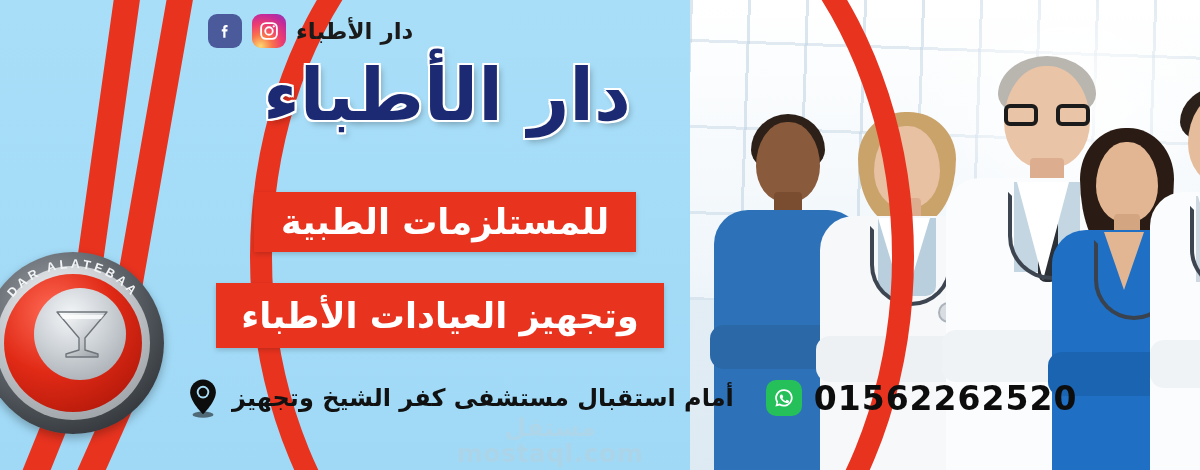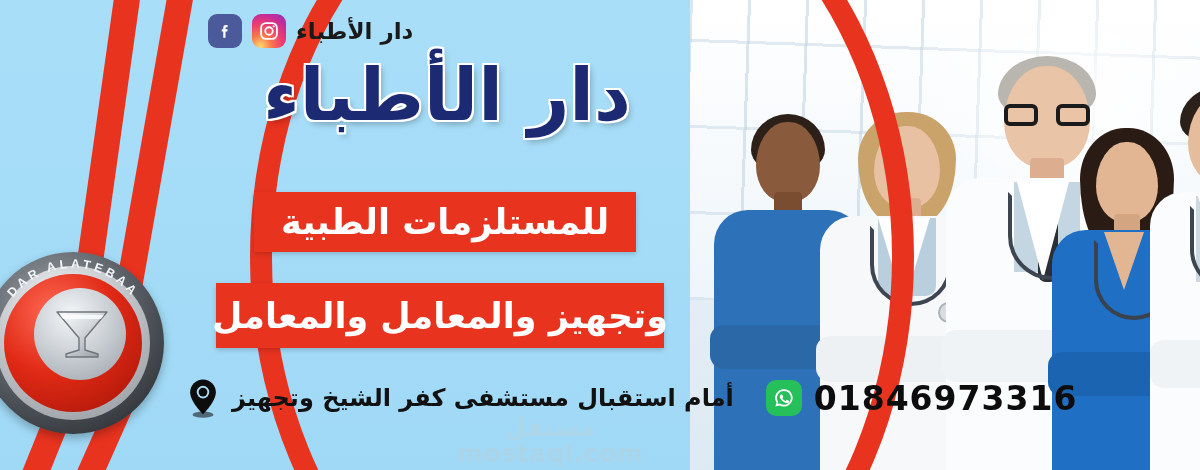--- a/index.html
+++ b/index.html
@@ -510,37 +510,37 @@
         <circle cx="17.2" cy="6.9" r="1.25" fill="#ffffff"></circle>
       </svg>
     </a>
     <span class="header-brand">دار الأطباء</span>
   </div>
 
   <div class="main-title">دار الأطباء</div>
 
   <div class="redbar" id="redbar1">للمستلزمات الطبية</div>
 
-  <div class="redbar" id="redbar2">وتجهيز والمعامل والمعامل</div>
+  <div class="redbar" id="redbar2">وتجهيز العيادات الأطباء</div>
 
   <div class="contact-row">
     <svg class="pin-icon" viewBox="0 0 34 42">
       <ellipse cx="17" cy="38.5" rx="11" ry="3.2" fill="#0d0d0d" opacity=".55"></ellipse>
       <path d="M17 1.5c-7.5 0-13.5 6-13.5 13.4C3.5 25 17 38 17 38s13.5-13 13.5-23.1C30.5 7.5 24.5 1.5 17 1.5z" fill="#0d0d0d"></path>
       <circle cx="17" cy="14.8" r="6.6" fill="#a8ddf7"></circle>
       <circle cx="17" cy="14.8" r="4.6" fill="#0d0d0d"></circle>
     </svg>
     <span class="addr-text">أمام استقبال مستشفى كفر الشيخ وتجهيز</span>
 
     <span class="wa-icon">
       <svg width="24" height="24" viewBox="0 0 24 24" aria-hidden="true">
         <path fill="#ffffff" d="M12 3.2A8.7 8.7 0 0 0 4.5 16.4L3.4 20.6l4.3-1.1A8.7 8.7 0 1 0 12 3.2zm0 1.9a6.8 6.8 0 0 1 5.5 10.8 6.8 6.8 0 0 1-9.2 1.8l-.4-.2-2.4.6.7-2.3-.2-.4A6.8 6.8 0 0 1 12 5.1zm-2.7 3.3c-.2 0-.5.1-.7.4-.2.3-.8.8-.8 1.9s.8 2.2.9 2.3c.1.2 1.6 2.6 4 3.5 1.9.7 2.3.6 2.7.6.4 0 1.3-.5 1.5-1.1.2-.5.2-1 .1-1.1l-.6-.3-1.4-.7c-.2-.1-.4-.1-.5.1l-.7.9c-.1.2-.3.2-.5.1a5.5 5.5 0 0 1-2.8-2.5c-.1-.2 0-.4.1-.5l.4-.5.2-.4v-.4l-.7-1.6c-.2-.4-.4-.4-.5-.4z"></path>
       </svg>
     </span>
-    <span class="phone-text">01846973316</span>
+    <span class="phone-text">01562262520</span>
   </div>
 
   <div class="watermark">
     <div class="wm-ar">مستقل</div>
     <div class="wm-en">mostaql.com</div>
   </div>
 
 </div>
 
 </body></html>

